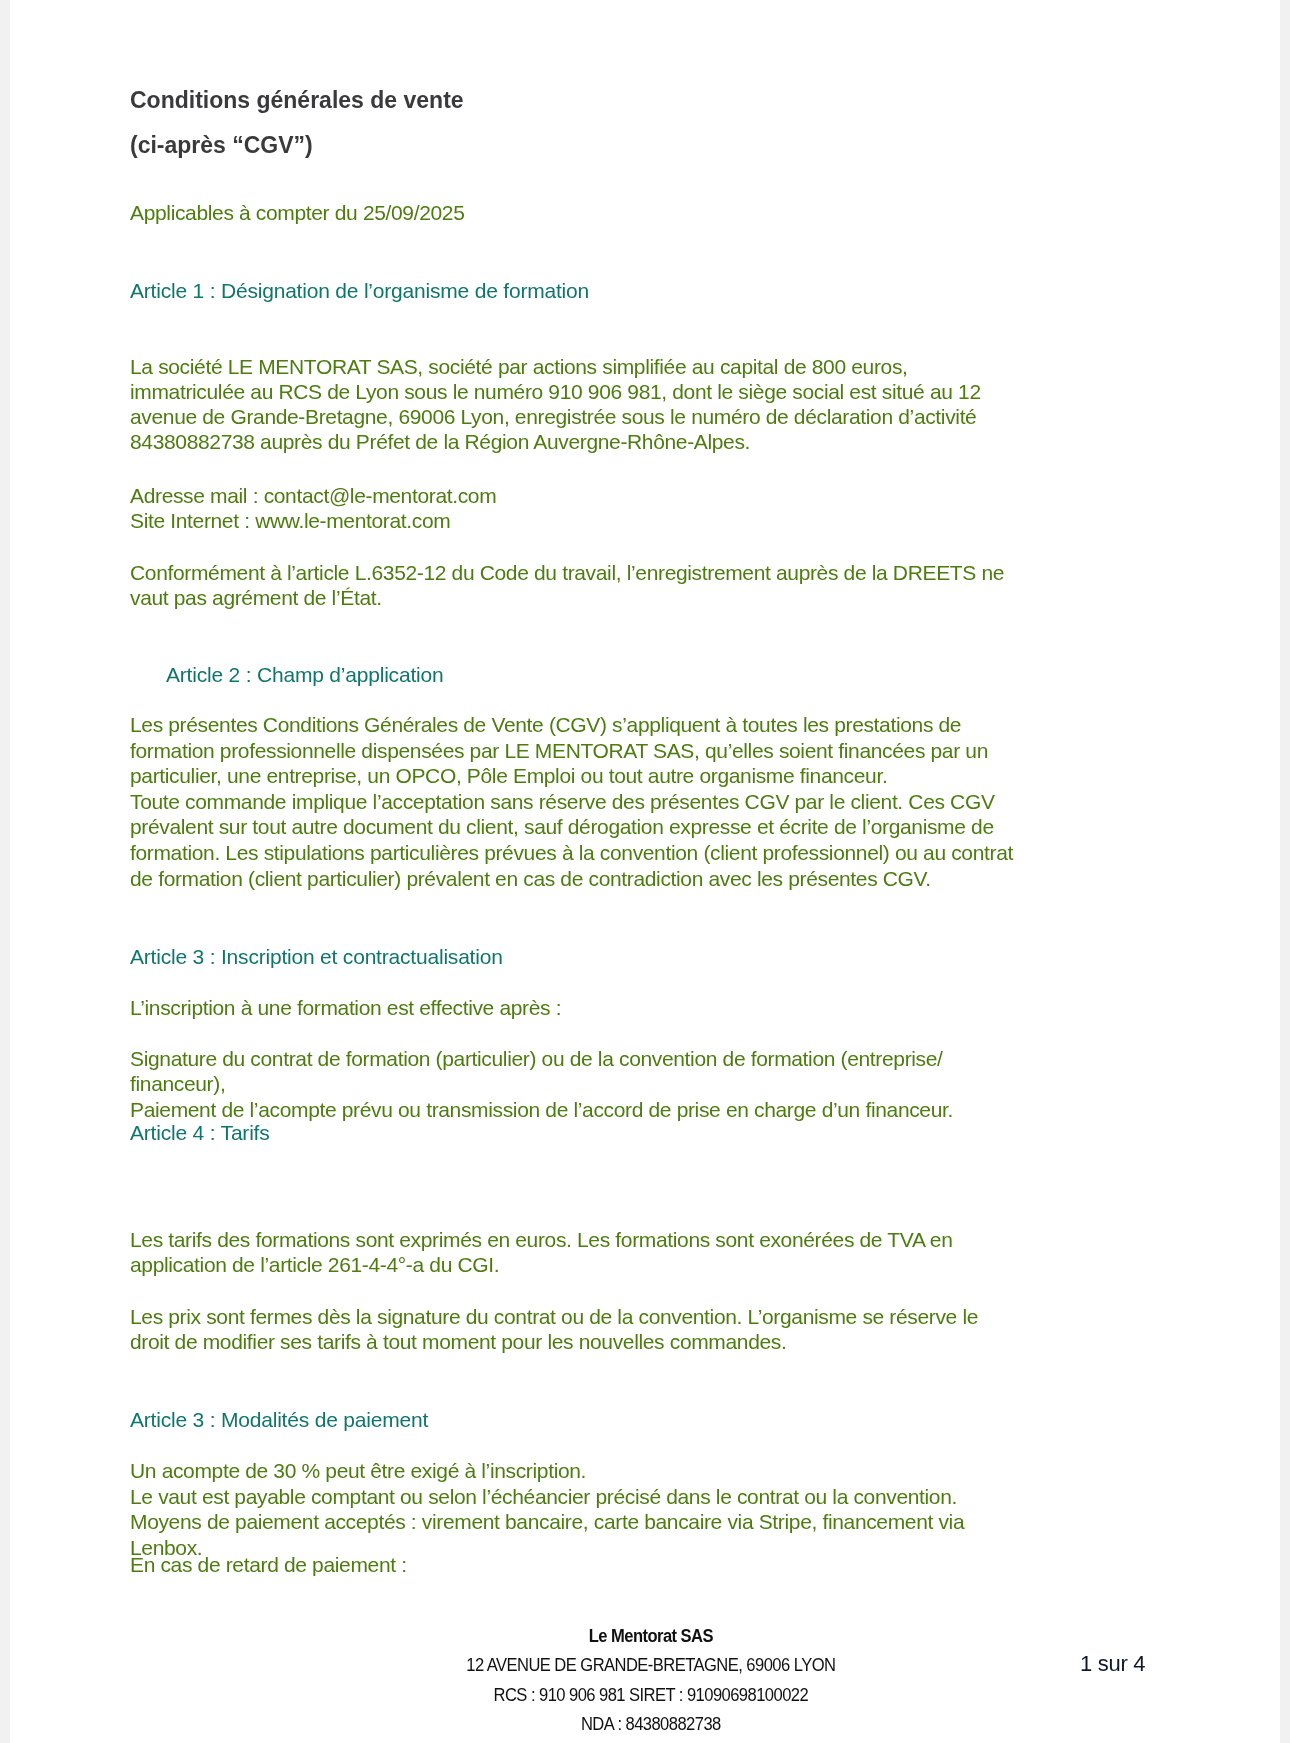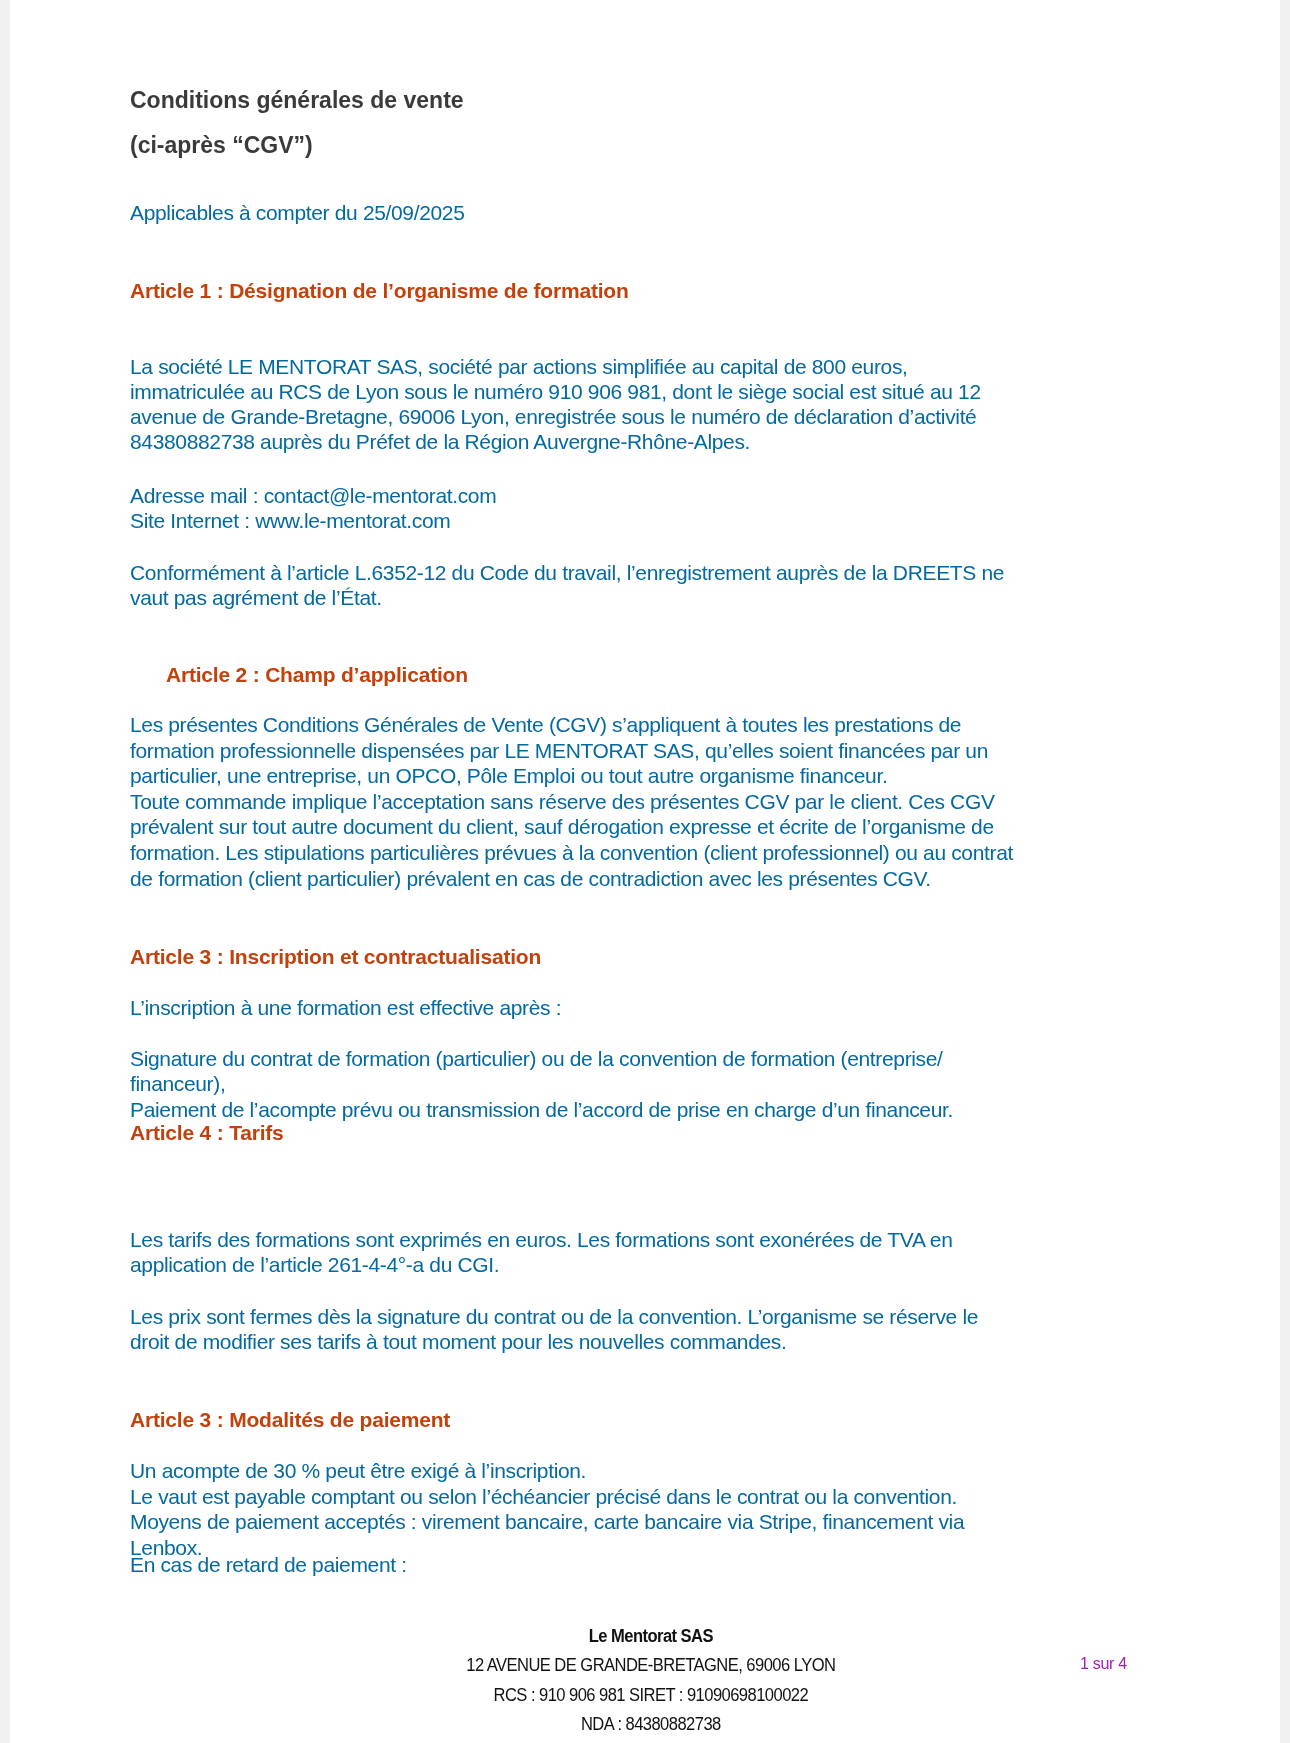--- a/index.html
+++ b/index.html
@@ -23,53 +23,53 @@
     height: 1743px;
     background: #ffffff;
   }
   .t {
     position: absolute;
     left: 130px;
     white-space: nowrap;
     font-size: 21px;
     line-height: 25px;
     letter-spacing: -0.35px;
-    color: #0369a1;
+    color: #4d7c0f;
   }
   .title {
     font-weight: bold;
     color: #3a3a3d;
     font-size: 23px;
     letter-spacing: 0;
   }
   .h {
-    font-weight: bold;
-    color: #c2410c;
+    font-weight: normal;
+    color: #0f766e;
     letter-spacing: -0.2px;
   }
   .footer {
     position: absolute;
     left: 0;
     width: 1290px;
     text-align: center;
     font-size: 18px;
     line-height: 22px;
     color: #111;
     letter-spacing: -0.6px;
     transform: scaleX(0.92);
     transform-origin: 718px 0;
   }
   .footer.name { font-weight: bold; }
   .pagenum {
     position: absolute;
     left: 1080px;
     top: 1651px;
-    font-size: 16px;
+    font-size: 22px;
     line-height: 26px;
-    color: #a21caf;
+    color: #0f172a;
     letter-spacing: -0.3px;
   }
 </style>
 </head>
 <body>
 
 <div class="page"></div>
 
 <div class="t title" style="top:88px;">Conditions générales de vente</div>
 <div class="t title" style="top:133px;">(ci-après “CGV”)</div>

